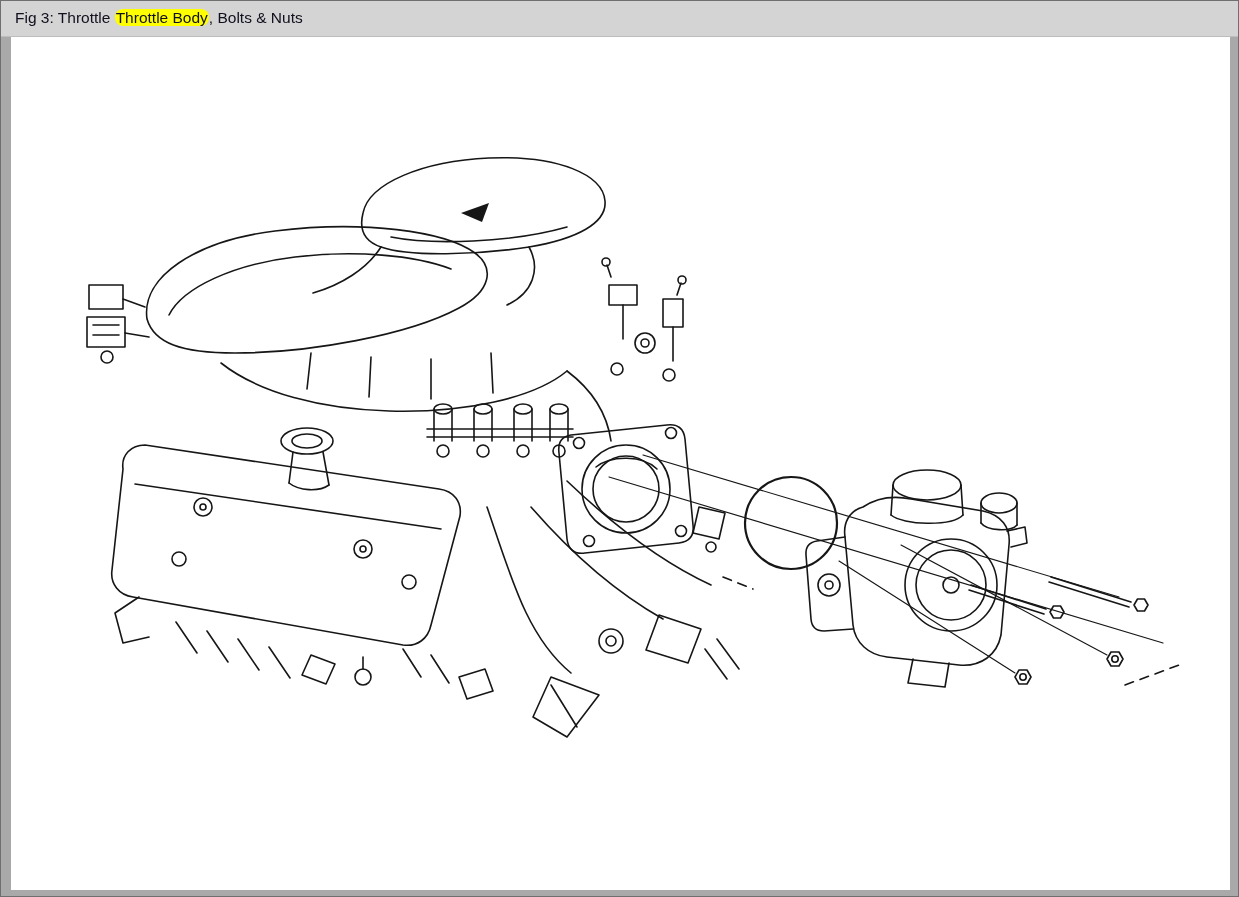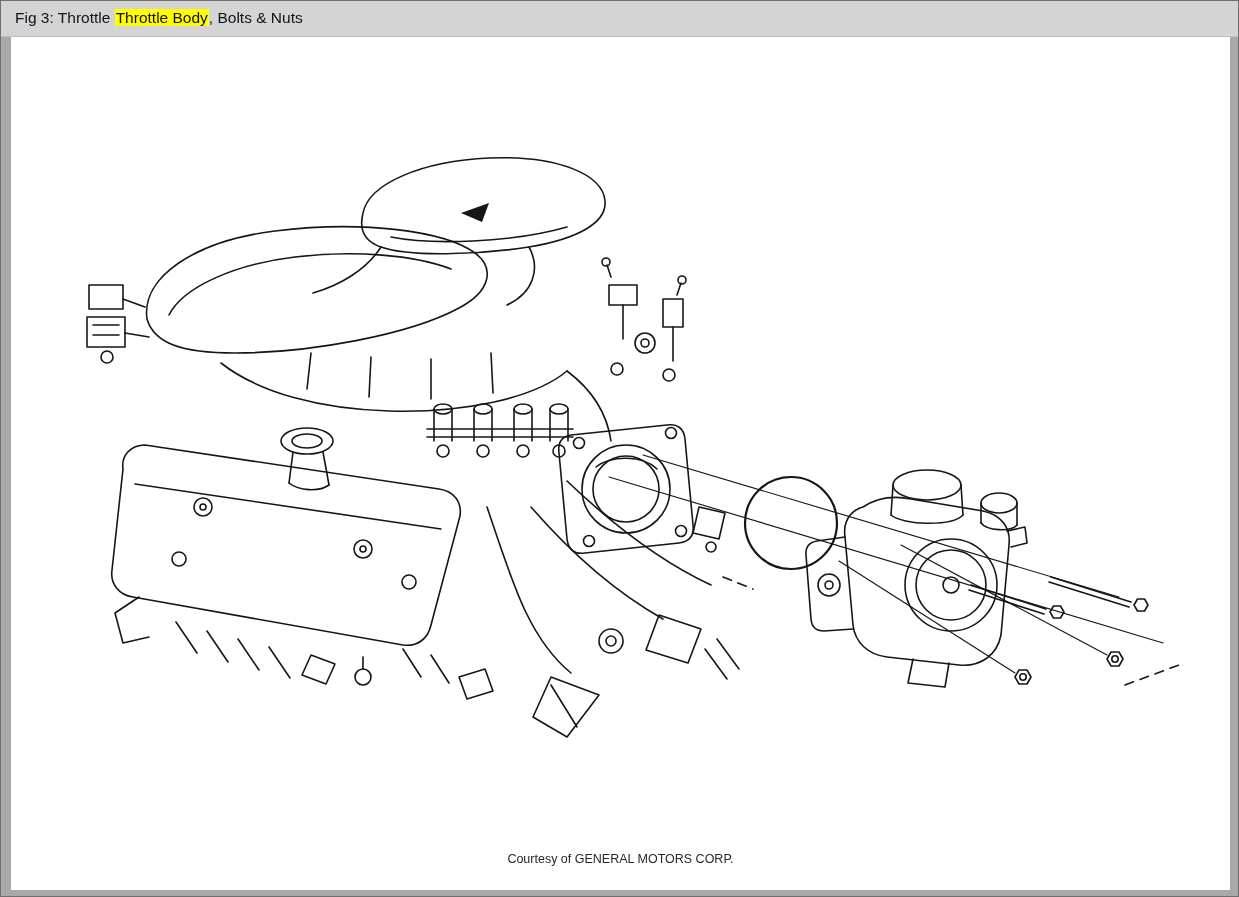--- a/index.html
+++ b/index.html
@@ -7,21 +7,21 @@
     width:1239px;height:897px;box-sizing:border-box;position:relative;
     font-family:"Liberation Sans", sans-serif;
     border:1px solid #6f6f6f;background:#a9a9a9;overflow:hidden;
   }
   .titlebar{
     height:36px;box-sizing:border-box;background:#d4d4d4;
     border-bottom:1px solid #bdbdbd;
     padding:8px 0 0 14px;font-size:15.5px;color:#10101e;
   }
   .titlebar span, .titlebar mark{white-space:pre-wrap;}
-  .hl{background:#ffff00;color:#10101e;padding:0 1px;}
+  .hl{background:#ffff00;color:#10101e;padding:0 1px;border-radius:8px;}
   .content-frame{
     position:relative;height:861px;box-sizing:border-box;
     background:#a9a9a9;padding:0 10px 8px 10px;
   }
   .canvas{
     position:relative;width:1219px;height:853px;background:#ffffff;
   }
   .canvas svg{position:absolute;left:0;top:0;}
   .caption{
     position:absolute;left:0;right:0;bottom:24px;text-align:center;
@@ -187,17 +187,16 @@
 
         <g>
           <polygon class="ln" points="1020,640 1016,647 1008,647 1004,640 1008,633 1016,633"></polygon>
           <circle class="ln" cx="1012" cy="640" r="3.2"></circle>
           <polygon class="ln" points="1112,622 1108,629 1100,629 1096,622 1100,615 1108,615"></polygon>
           <circle class="ln" cx="1104" cy="622" r="3.2"></circle>
         </g>
 
       </svg>
 
-      <div class="caption">Courtesy of GENERAL MOTORS CORP.</div>
     </div>
   </div>
 
 </div>
 
 </body></html>

